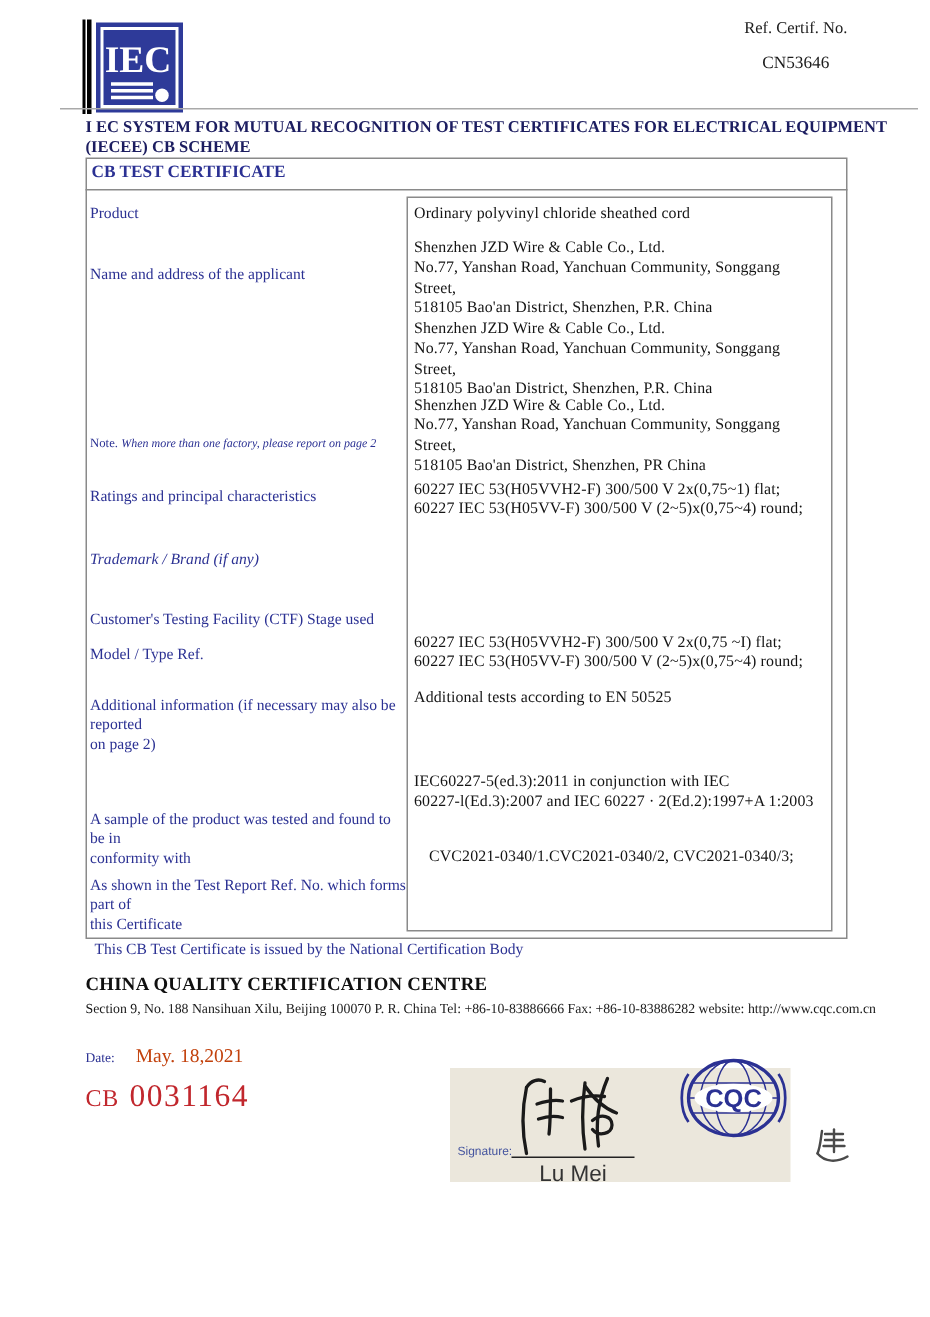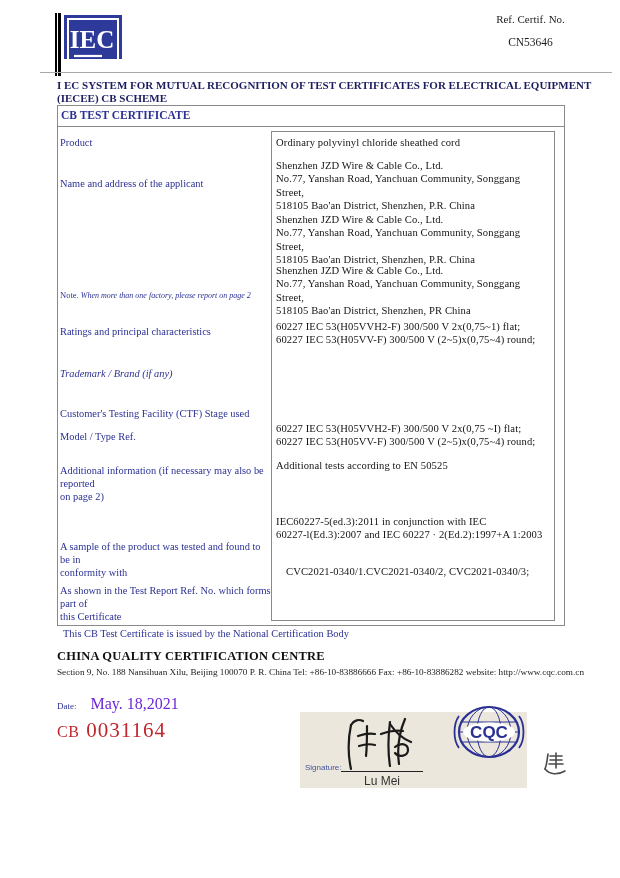--- a/index.html
+++ b/index.html
@@ -8,21 +8,21 @@
   #page {
     position:relative; width:620px; height:878px; background:#ffffff;
     overflow:hidden; color:#111;
   }
   .abs { position:absolute; }
   .pre { white-space:pre-line; }
 
   
   #iec-bar { left:55px; top:13px; width:6px; height:63px;
     border-left:2px solid #000; border-right:3px solid #000; }
-  #iec-logo { left:64px; top:15px; width:58px; height:44px; background:#2e3a99; }
+  #iec-logo { left:64px; top:15px; width:58px; height:60px; background:#2e3a99; }
   #top-rule { left:40px; top:72px; width:572px; height:1px; background:#a9a9a9; }
   #ref-block { left:468px; top:13px; width:125px; text-align:center; }
   #ref-label { font-size:11px; color:#1c1c1c; }
   #ref-value { font-size:11.5px; color:#1c1c1c; margin-top:11px; }
   #scheme-heading { left:57px; top:79px; width:540px; font-weight:bold;
     font-size:11px; line-height:13px; color:#1c1d60; }
 
   
   #outer-box { left:57px; top:105px; width:508px; height:521px;
     border:1px solid #8a8a8a; background:transparent; }
@@ -35,32 +35,32 @@
   .note-line { left:60px; top:290px; width:215px; color:#2b3193; font-size:8.5px; }
   .note-line i { font-size:8px; }
 
   
   #issued-note { left:63px; top:628px; font-size:10.4px; color:#2b3193; }
   #ncb-name { left:57px; top:649px; font-weight:bold; font-size:12.5px;
     letter-spacing:0.2px; color:#101010; }
   #ncb-address { left:57px; top:667px; width:556px; font-size:9.2px; color:#1a1a1a; }
   #date-row { left:57px; top:695px; }
   #date-label { font-size:9px; color:#2b3193; vertical-align:baseline; }
-  #date-value { font-size:16px; color:#6d28d9; margin-left:10px; }
+  #date-value { font-size:13px; color:#c2410c; margin-left:10px; }
   #cb-row { left:57px; top:718px; display:flex; align-items:baseline; gap:7px; color:#c1272d; }
   #cb-prefix { font-size:16px; letter-spacing:0.5px; }
   #cb-number { font-size:21px; letter-spacing:1px; }
 
   
   #sig-panel { left:300px; top:712px; width:227px; height:76px; background:#ebe7dc; }
   #sig-label { left:305px; top:763px; font-family:"Liberation Sans", sans-serif;
     font-size:8px; color:#44549e; }
   #sig-line { left:341px; top:771px; width:82px; height:1px; background:#222; }
   #sig-name { left:343px; top:774px; width:78px; text-align:center;
-    font-family:"Liberation Sans", sans-serif; font-size:12px; color:#333; }
+    font-family:"Liberation Sans", sans-serif; font-size:15px; color:#333; }
   #sig-script { left:338px; top:711px; }
   #cqc-logo { left:452px; top:703px; }
   #stamp-char { left:543px; top:751px; }
 </style>
 </head>
 <body>
 
 <div id="page">
 
   <div class="abs" id="iec-bar"></div>

